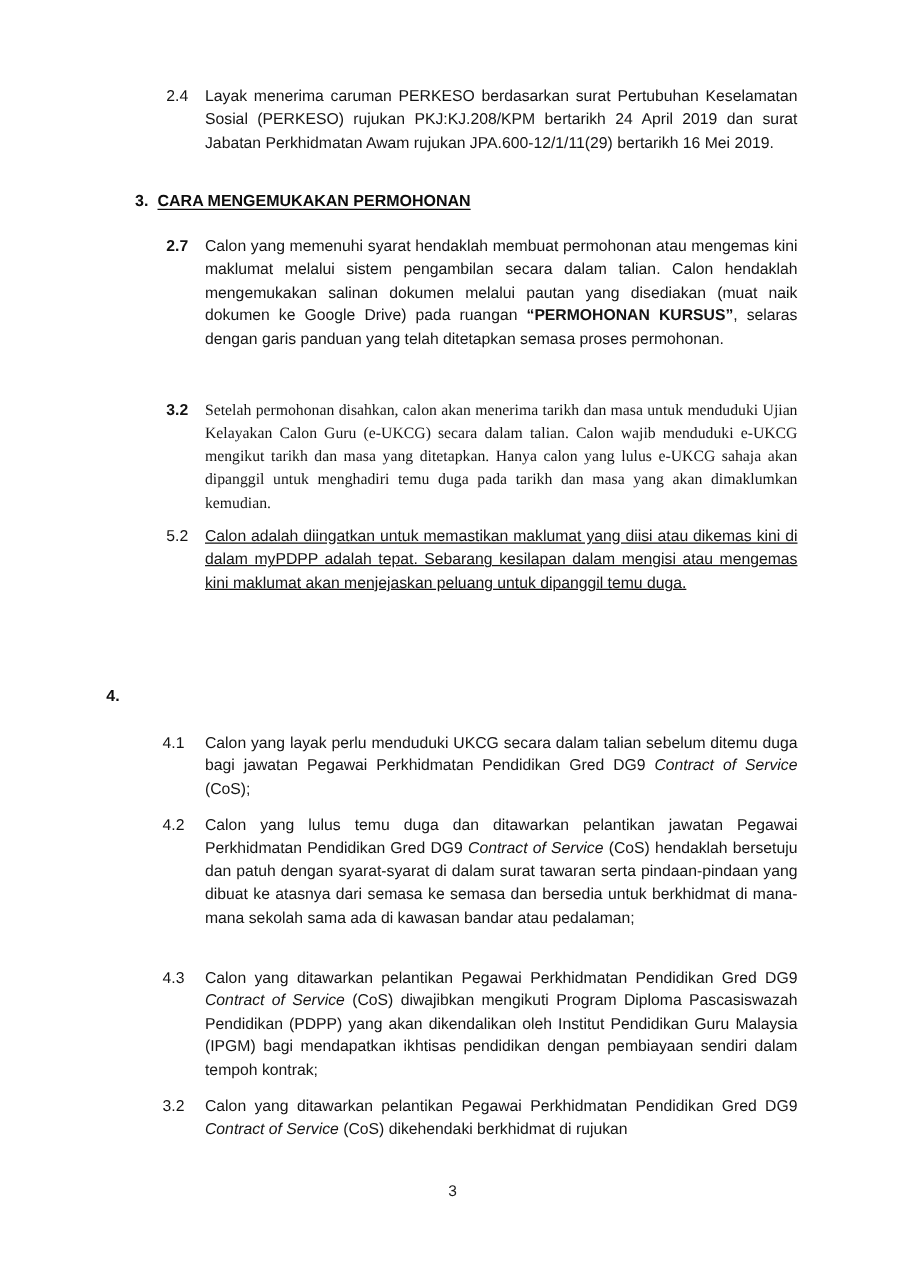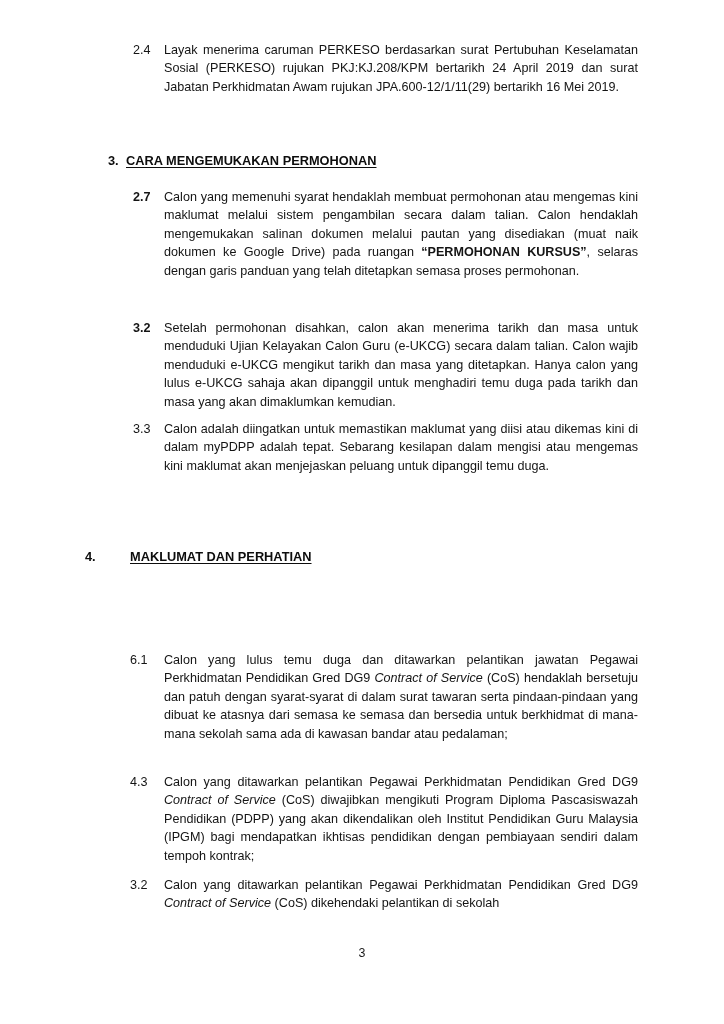--- a/index.html
+++ b/index.html
@@ -72,34 +72,34 @@
   .pagenum {
     position: absolute;
     left: 0;
     right: 0;
     text-align: center;
     font-size: 12.4px;
     color: #1a1a1a;
   }
 
   
-  #p24      { left: 133px; top: 41px;  width: 505px; }
+  #p24      { left: 133px; top: 68px;  width: 505px; }
   #p24 .body{ padding-left: 31px; }
 
   #h3       { left: 108px; top: 152px; }
   #h3 .htext{ margin-left: 18px; }
 
   #p31      { left: 133px; top: 188px; width: 505px; }
   #p31 .body{ padding-left: 31px; }
 
   #p32      { left: 133px; top: 299px; width: 505px; margin-top: 20px; }
-  #p32 .body{ padding-left: 31px; }
+  #p32 .body{ padding-left: 31px; font-family: Liberation Serif, serif; }
 
   #p33      { left: 133px; top: 420px; width: 505px; }
-  #p33 .body{ padding-left: 31px; }
+  #p33 .body{ padding-left: 31px; text-decoration: underline; }
 
   #h4       { left: 85px;  top: 548px; }
   #h4 .htext{ margin-left: 45px; }
 
   #p41      { left: 130px; top: 585px; width: 508px; }
   #p41 .body{ padding-left: 34px; }
 
   #p42      { left: 130px; top: 651px; width: 508px; }
   #p42 .body{ padding-left: 34px; }
 
@@ -130,40 +130,43 @@
     <span class="num bold">2.7</span>
     <span class="body"><span>Calon yang memenuhi syarat hendaklah membuat permohonan atau mengemas kini maklumat melalui sistem pengambilan secara dalam talian. Calon hendaklah mengemukakan salinan dokumen melalui pautan yang disediakan (muat naik dokumen ke Google Drive) pada ruangan </span><span class="bold">“PERMOHONAN KURSUS”</span><span>, selaras dengan garis panduan yang telah ditetapkan semasa proses permohonan.</span></span>
   </div>
 
   <div class="para" id="p32">
     <span class="num bold">3.2</span>
     <span class="body"><span>Setelah permohonan disahkan, calon akan menerima tarikh dan masa untuk menduduki Ujian Kelayakan Calon Guru (e-UKCG) secara dalam talian. Calon wajib menduduki e-UKCG mengikut tarikh dan masa yang ditetapkan. Hanya calon yang lulus e-UKCG sahaja akan dipanggil untuk menghadiri temu duga pada tarikh dan masa yang akan dimaklumkan kemudian.</span></span>
   </div>
 
   <div class="para" id="p33">
-    <span class="num">3.3</span>
+    <span class="num">5.2</span>
     <span class="body"><span>Calon adalah diingatkan untuk memastikan maklumat yang diisi atau dikemas kini di dalam myPDPP adalah tepat. Sebarang kesilapan dalam mengisi atau mengemas kini maklumat akan menjejaskan peluang untuk dipanggil temu duga.</span></span>
   </div>
 
   <div class="heading" id="h4">
     <span class="hnum">4.</span>
-    <span class="htext">MAKLUMAT DAN PERHATIAN</span>
   </div>
 
+  <div class="para" id="p41">
+    <span class="num">4.1</span>
+    <span class="body"><span>Calon yang layak perlu menduduki UKCG secara dalam talian sebelum ditemu duga bagi jawatan Pegawai Perkhidmatan Pendidikan Gred DG9 </span><span class="ital">Contract of Service</span><span> (CoS);</span></span>
+  </div>
 
   <div class="para" id="p42">
-    <span class="num">6.1</span>
+    <span class="num">4.2</span>
     <span class="body"><span>Calon yang lulus temu duga dan ditawarkan pelantikan jawatan Pegawai Perkhidmatan Pendidikan Gred DG9 </span><span class="ital">Contract of Service</span><span> (CoS) hendaklah bersetuju dan patuh dengan syarat-syarat di dalam surat tawaran serta pindaan-pindaan yang dibuat ke atasnya dari semasa ke semasa dan bersedia untuk berkhidmat di mana-mana sekolah sama ada di kawasan bandar atau pedalaman;</span></span>
   </div>
 
   <div class="para" id="p43">
     <span class="num">4.3</span>
     <span class="body"><span>Calon yang ditawarkan pelantikan Pegawai Perkhidmatan Pendidikan Gred DG9 </span><span class="ital">Contract of Service</span><span> (CoS) diwajibkan mengikuti Program Diploma Pascasiswazah Pendidikan (PDPP) yang akan dikendalikan oleh Institut Pendidikan Guru Malaysia (IPGM) bagi mendapatkan ikhtisas pendidikan dengan pembiayaan sendiri dalam tempoh kontrak;</span></span>
   </div>
 
   <div class="para" id="p44">
     <span class="num">3.2</span>
-    <span class="body"><span>Calon yang ditawarkan pelantikan Pegawai Perkhidmatan Pendidikan Gred DG9 </span><span class="ital">Contract of Service</span><span> (CoS) dikehendaki pelantikan di sekolah</span></span>
+    <span class="body"><span>Calon yang ditawarkan pelantikan Pegawai Perkhidmatan Pendidikan Gred DG9 </span><span class="ital">Contract of Service</span><span> (CoS) dikehendaki berkhidmat di rujukan</span></span>
   </div>
 
   <div class="pagenum">3</div>
 
 </div>
 
 </body></html>

